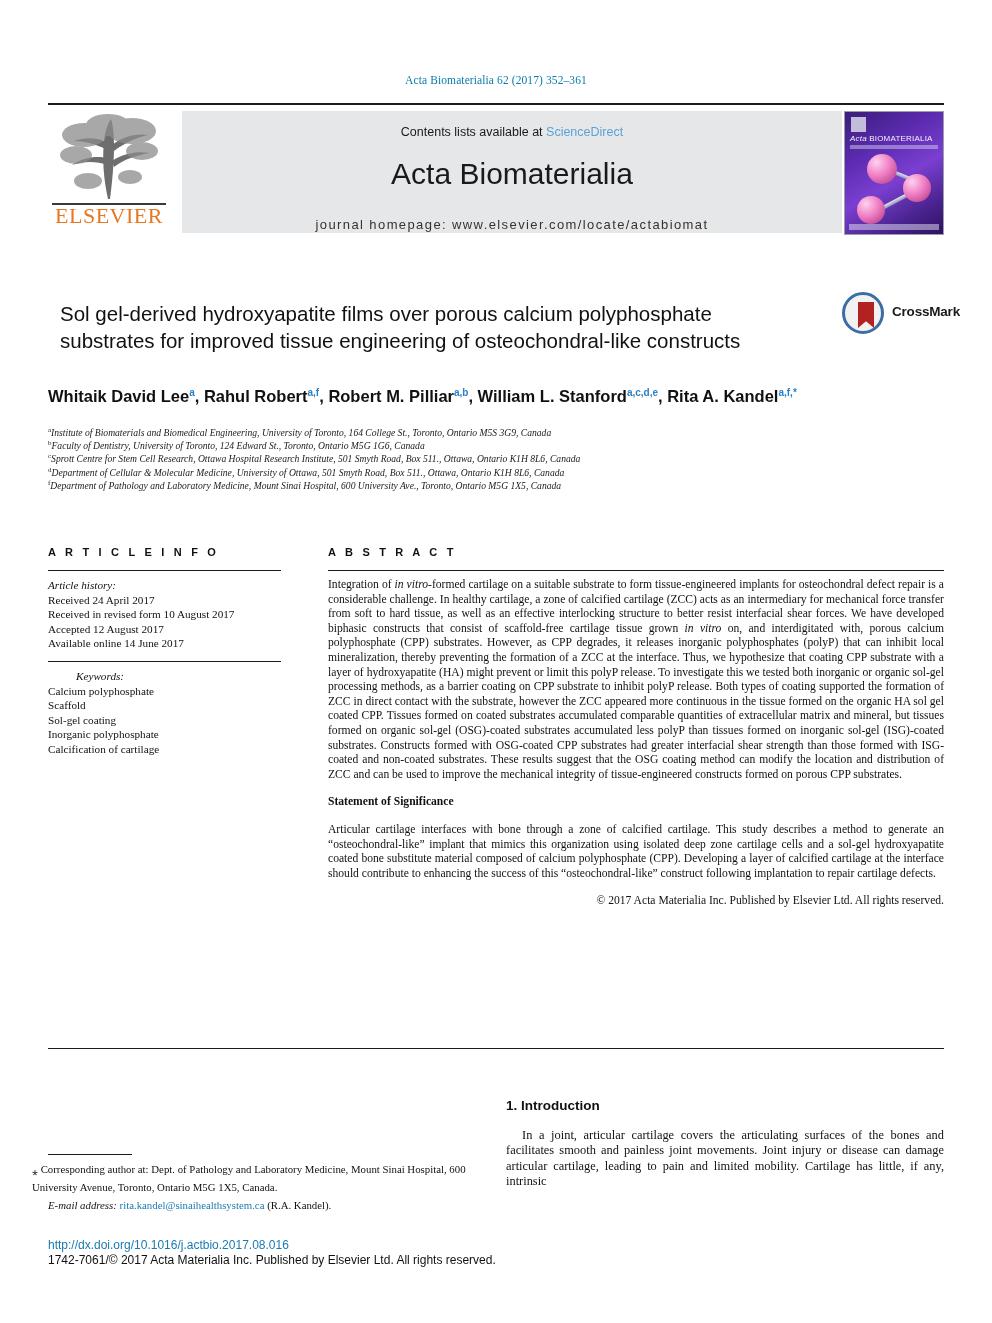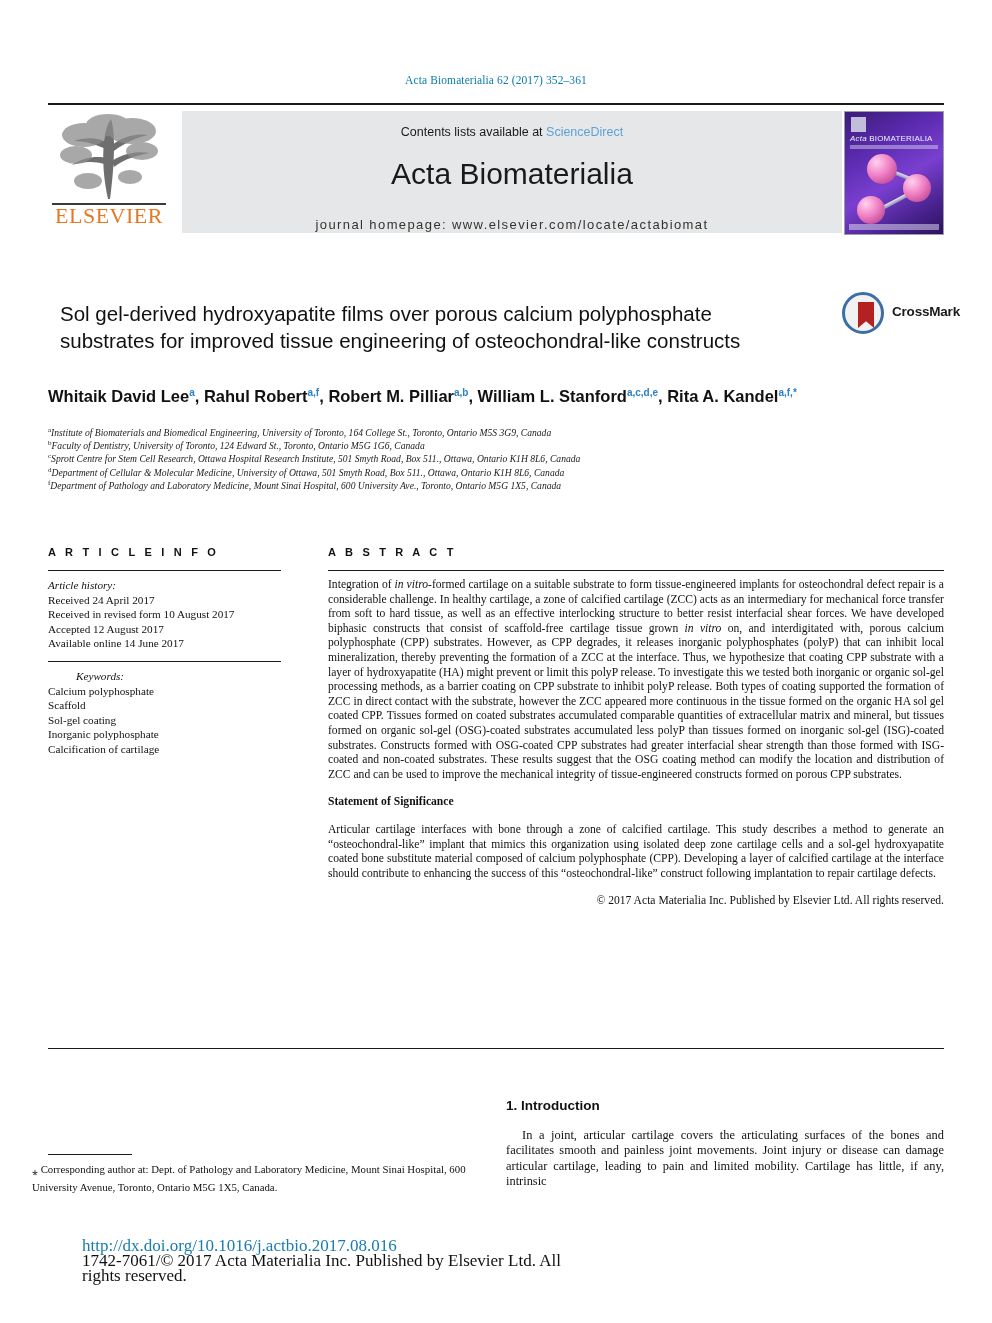--- a/index.html
+++ b/index.html
@@ -357,25 +357,24 @@
     line-height: 18px;
     color: #111;
   }
   .footnote .email-lbl { font-style: italic; }
   .footnote a, .link { color: #1a7bb0; text-decoration: none; }
 
   .doi-block {
     position: absolute;
     left: 48px; top: 1238px;
     width: 500px;
-    font-family: Liberation Serif, serif;
-    font-size: 17px;
+    font-family: Liberation Sans, sans-serif;
+    font-size: 12px;
     line-height: 15px;
     color: #111;
-    margin-left: 34px;
   }
   .doi-block .doi { color: #1a7bb0; display: block; }
 </style>
 </head>
 <body>
 
 <div class="page">
 
   <div class="running-head">Acta Biomaterialia 62 (2017) 352–361</div>
 
@@ -482,20 +481,21 @@
   </div>
 
   <div class="col-right">
     <div class="sec-head">1. Introduction</div>
     <p>In a joint, articular cartilage covers the articulating surfaces of the bones and facilitates smooth and painless joint movements. Joint injury or disease can damage articular cartilage, leading to pain and limited mobility. Cartilage has little, if any, intrinsic</p>
   </div>
 
   <div class="footnote-rule"></div>
   <div class="footnote">
     <div>⁎ Corresponding author at: Dept. of Pathology and Laboratory Medicine, Mount Sinai Hospital, 600 University Avenue, Toronto, Ontario M5G 1X5, Canada.</div>
+    <div style="text-indent:16px"><span class="email-lbl">E-mail address:</span> <span class="link">rita.kandel@sinaihealthsystem.ca</span> <span>(R.A. Kandel).</span></div>
   </div>
 
   <div class="doi-block">
     <span class="doi">http://dx.doi.org/10.1016/j.actbio.2017.08.016</span>
     <span>1742-7061/© 2017 Acta Materialia Inc. Published by Elsevier Ltd. All rights reserved.</span>
   </div>
 
 </div>
 
 </body></html>

